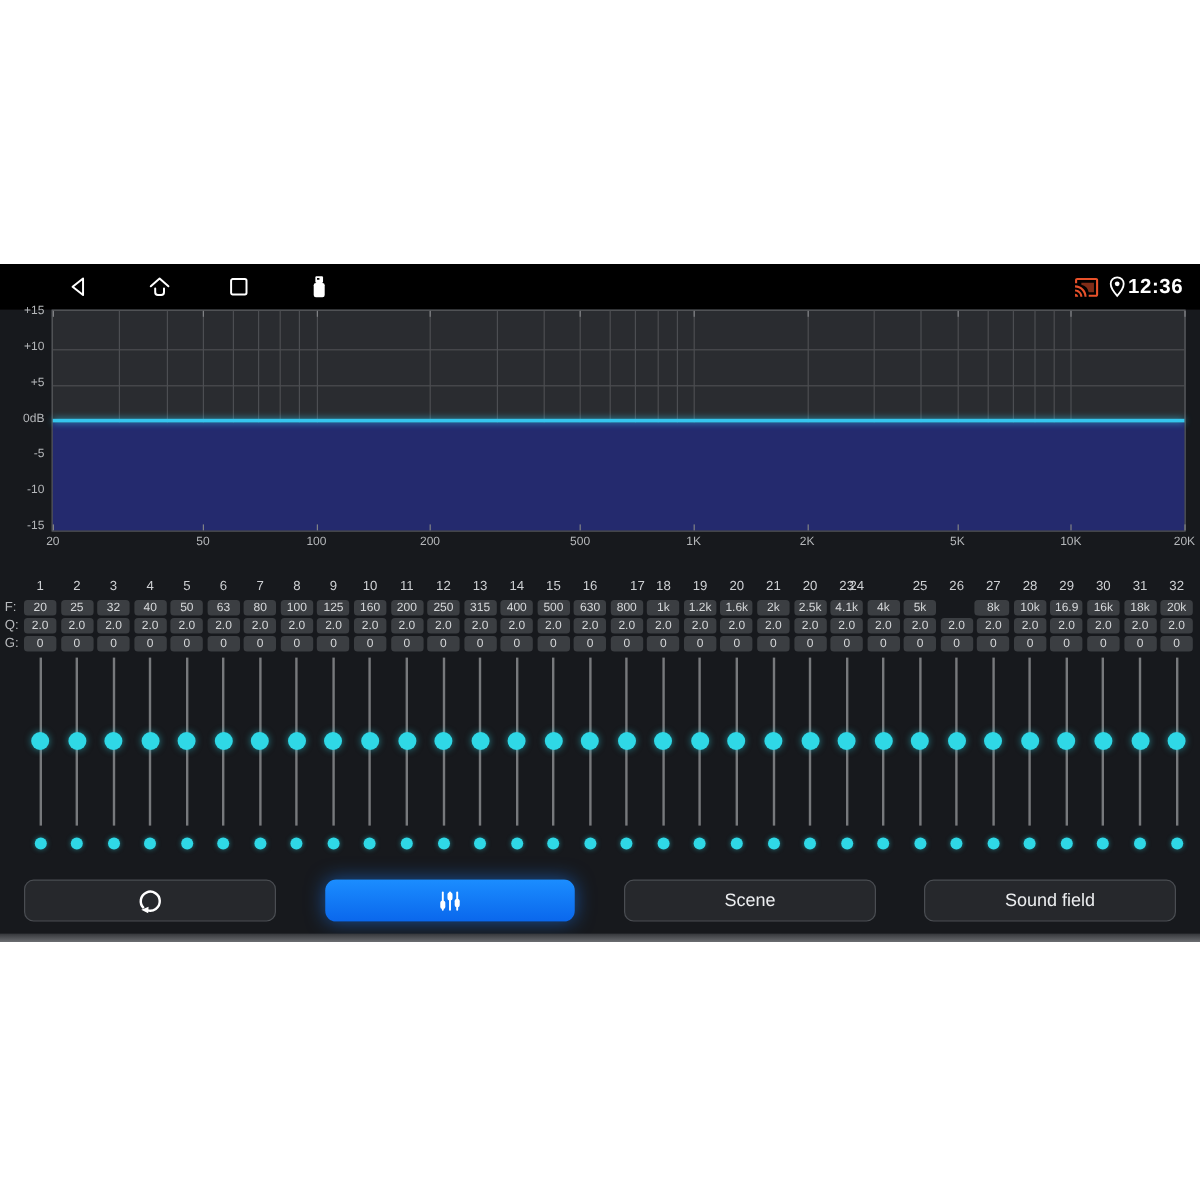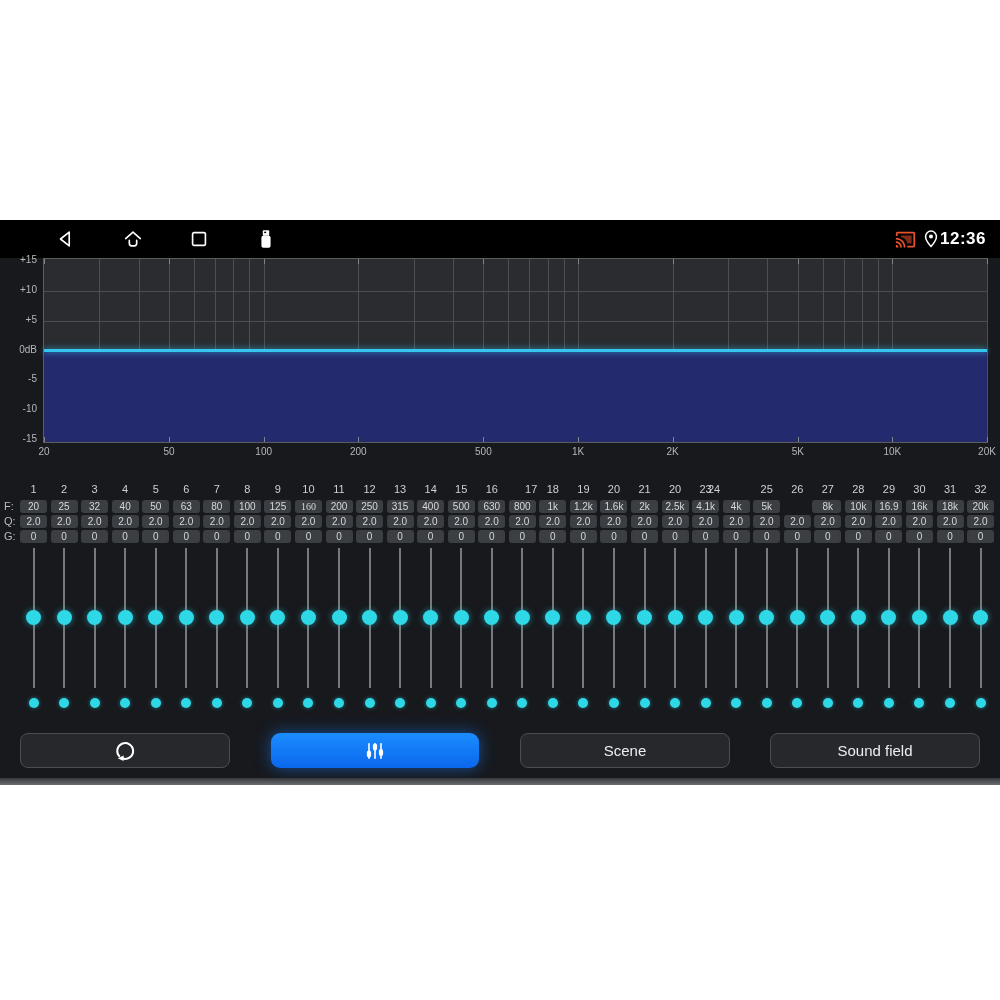--- a/index.html
+++ b/index.html
@@ -217,21 +217,21 @@
         <div class="pill" style="left: 203.3px; top: 52px;">0</div>
         <div class="ch-num" style="left: 232.35px; top: 5px;">8</div>
         <div class="pill" style="left: 233.85px; top: 22px;">100</div>
         <div class="pill" style="left: 233.85px; top: 37px;">2.0</div>
         <div class="pill" style="left: 233.85px; top: 52px;">0</div>
         <div class="ch-num" style="left: 262.9px; top: 5px;">9</div>
         <div class="pill" style="left: 264.4px; top: 22px;">125</div>
         <div class="pill" style="left: 264.4px; top: 37px;">2.0</div>
         <div class="pill" style="left: 264.4px; top: 52px;">0</div>
         <div class="ch-num" style="left: 293.45px; top: 5px;">10</div>
-        <div class="pill" style="left: 294.95px; top: 22px; font-family: Liberation Serif, serif;">160</div>
+        <div class="pill" style="left: 294.95px; top: 22px;">160</div>
         <div class="pill" style="left: 294.95px; top: 37px;">2.0</div>
         <div class="pill" style="left: 294.95px; top: 52px;">0</div>
         <div class="ch-num" style="left: 324px; top: 5px;">11</div>
         <div class="pill" style="left: 325.5px; top: 22px;">200</div>
         <div class="pill" style="left: 325.5px; top: 37px;">2.0</div>
         <div class="pill" style="left: 325.5px; top: 52px;">0</div>
         <div class="ch-num" style="left: 354.55px; top: 5px;">12</div>
         <div class="pill" style="left: 356.05px; top: 22px;">250</div>
         <div class="pill" style="left: 356.05px; top: 37px;">2.0</div>
         <div class="pill" style="left: 356.05px; top: 52px;">0</div>

